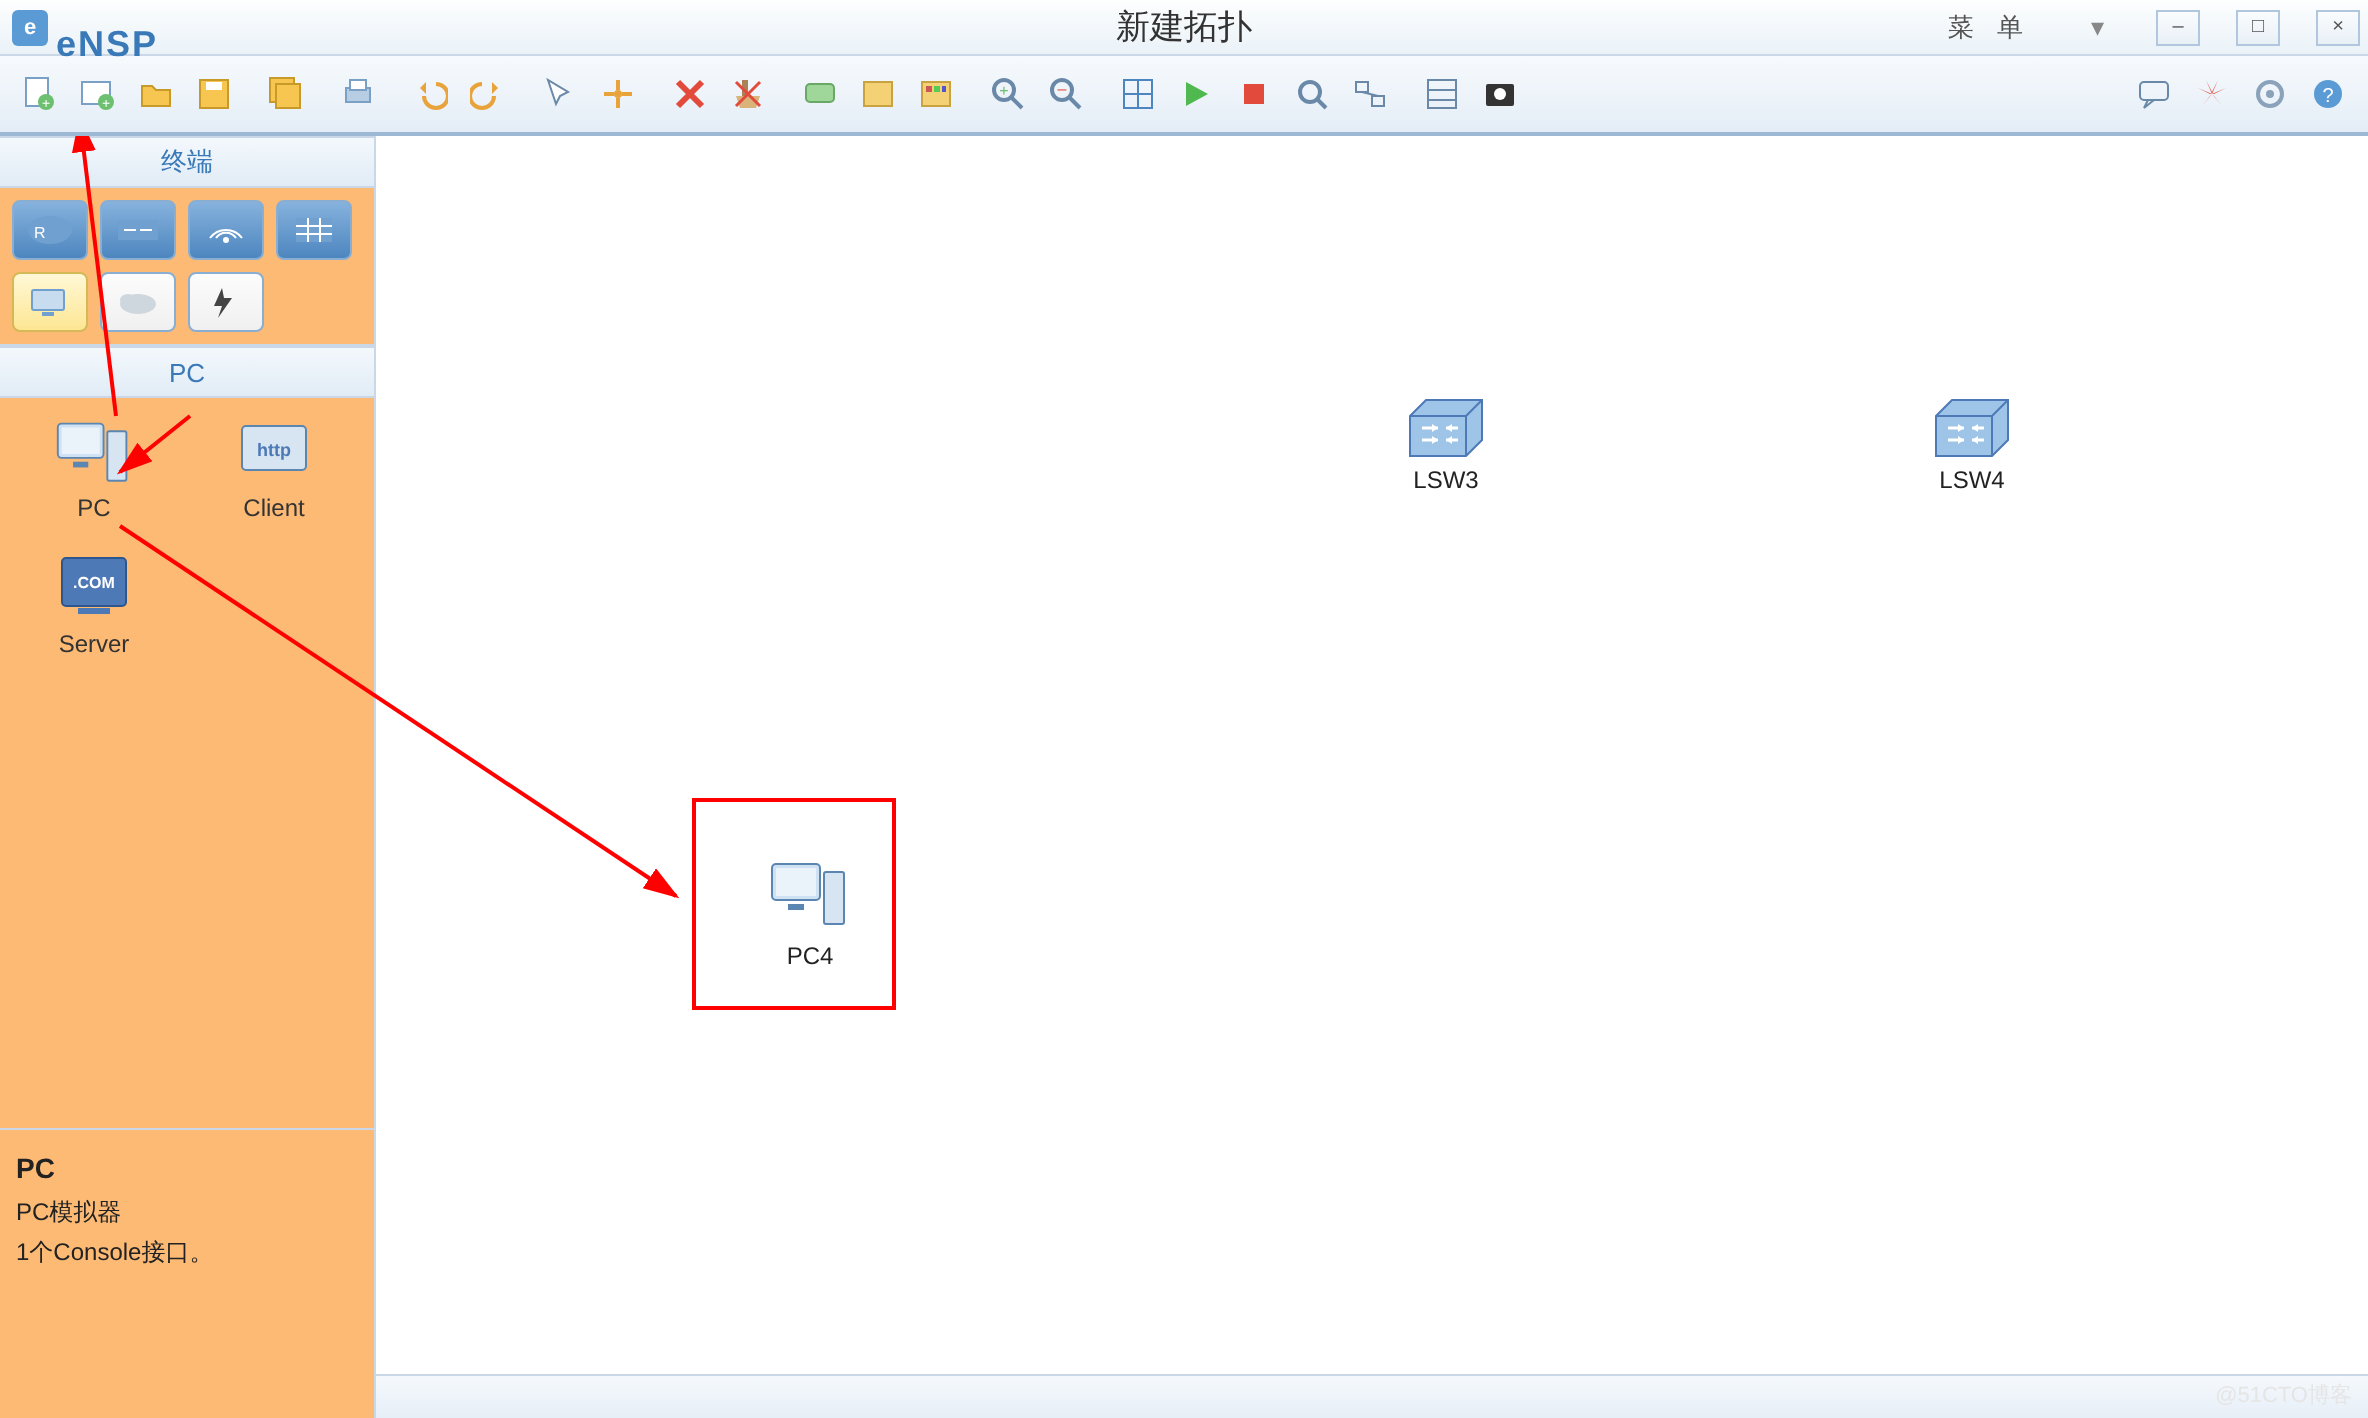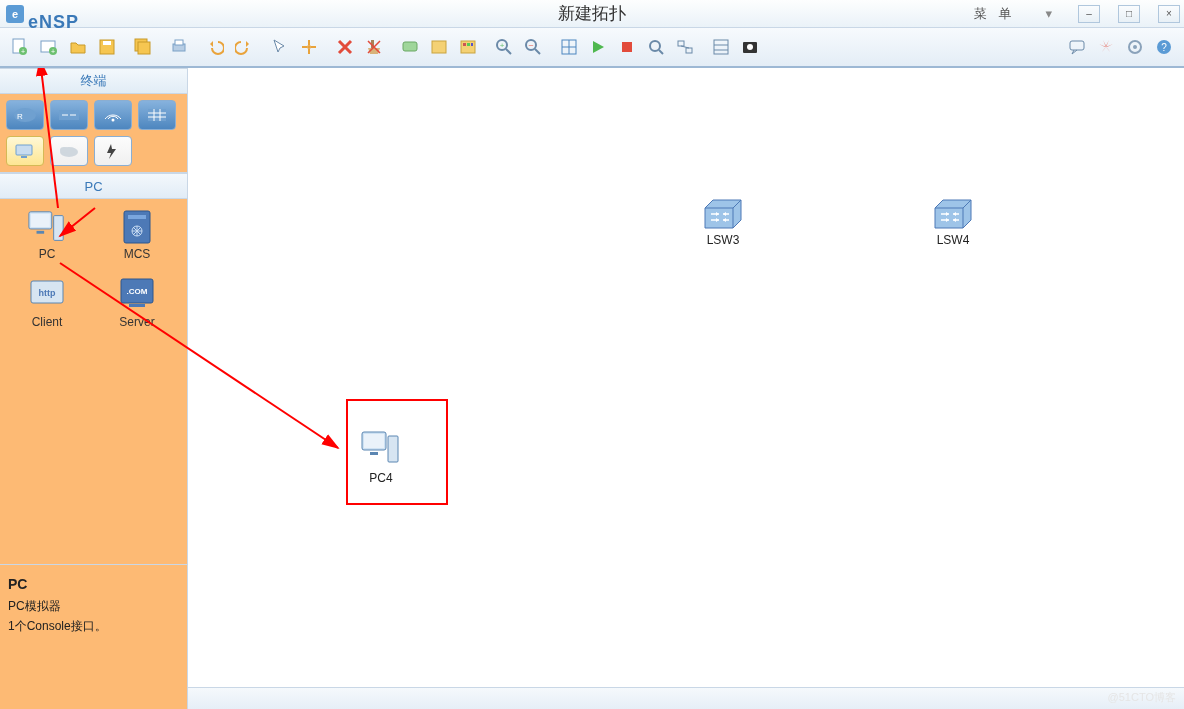--- a/index.html
+++ b/index.html
@@ -327,31 +327,20 @@
                 <rect x="2" y="2" width="24" height="18" rx="2" fill="#cfe2f3" stroke="#5b86b2"></rect>
                 <rect x="4" y="4" width="20" height="14" fill="#eaf2fa"></rect>
                 <rect x="10" y="22" width="8" height="3" fill="#5b86b2"></rect>
                 <rect x="28" y="6" width="10" height="26" rx="1" fill="#d7e5f2" stroke="#5b86b2"></rect>
               </svg>
             </div>
           <div class="dev-label">PC</div>
         </div>
         <div class="dev-item">
           <div class="dev-icon">
-              <svg width="30" height="36">
-                <rect x="2" y="2" width="26" height="32" rx="2" fill="#4d79b6" stroke="#2d568e"></rect>
-                <rect x="6" y="6" width="18" height="4" fill="#7aa6de"></rect>
-                <circle cx="15" cy="22" r="5" fill="none" stroke="#c8dcf3"></circle>
-                <path d="M15 17v10M10 22h10M11 18l8 8M19 18l-8 8" stroke="#c8dcf3"></path>
-              </svg>
-            </div>
-          <div class="dev-label">MCS</div>
-        </div>
-        <div class="dev-item">
-          <div class="dev-icon">
               <svg width="36" height="30">
                 <rect x="2" y="4" width="32" height="22" rx="2" fill="#d7e5f2" stroke="#5b86b2"></rect>
                 <text x="18" y="19" font-size="9" fill="#4d79b6" text-anchor="middle" font-weight="bold">http</text>
               </svg>
             </div>
           <div class="dev-label">Client</div>
         </div>
         <div class="dev-item">
           <div class="dev-icon">
               <svg width="36" height="32">
@@ -378,33 +367,33 @@
       <svg class="sw-icon" viewBox="0 0 40 32">
           <path d="M2 10 L10 2 H38 V22 L30 30 H2 Z" fill="#9ec4e8" stroke="#4d79b6"></path>
           <path d="M2 10 H30 V30" fill="none" stroke="#4d79b6"></path>
           <path d="M30 10 L38 2" stroke="#4d79b6"></path>
           <path d="M8 16h8M8 22h8M20 16h6M20 22h6" stroke="#fff" stroke-width="1.5"></path>
           <path d="M16 16l-3-2v4zM16 22l-3-2v4zM20 16l3-2v4zM20 22l3-2v4z" fill="#fff"></path>
         </svg>
       <div class="node-label">LSW3</div>
     </div>
 
-    <div class="node" style="left:745px;top:130px">
+    <div class="node" style="left:778px;top:130px">
       <svg class="sw-icon" viewBox="0 0 40 32">
           <path d="M2 10 L10 2 H38 V22 L30 30 H2 Z" fill="#9ec4e8" stroke="#4d79b6"></path>
           <path d="M2 10 H30 V30" fill="none" stroke="#4d79b6"></path>
           <path d="M30 10 L38 2" stroke="#4d79b6"></path>
           <path d="M8 16h8M8 22h8M20 16h6M20 22h6" stroke="#fff" stroke-width="1.5"></path>
           <path d="M16 16l-3-2v4zM16 22l-3-2v4zM20 16l3-2v4zM20 22l3-2v4z" fill="#fff"></path>
         </svg>
       <div class="node-label">LSW4</div>
     </div>
 
     <div class="sel-box" style="left:158px;top:331px;width:102px;height:106px"></div>
-    <div class="node" style="left:172px;top:362px">
+    <div class="node" style="left:196px;top:362px">
       <svg class="pc-icon" viewBox="0 0 42 38">
           <rect x="2" y="2" width="24" height="18" rx="2" fill="#cfe2f3" stroke="#5b86b2"></rect>
           <rect x="4" y="4" width="20" height="14" fill="#eaf2fa"></rect>
           <rect x="10" y="22" width="8" height="3" fill="#5b86b2"></rect>
           <rect x="28" y="6" width="10" height="26" rx="1" fill="#d7e5f2" stroke="#5b86b2"></rect>
         </svg>
       <div class="node-label">PC4</div>
     </div>
     <div class="statusbar"></div>
   </div>

